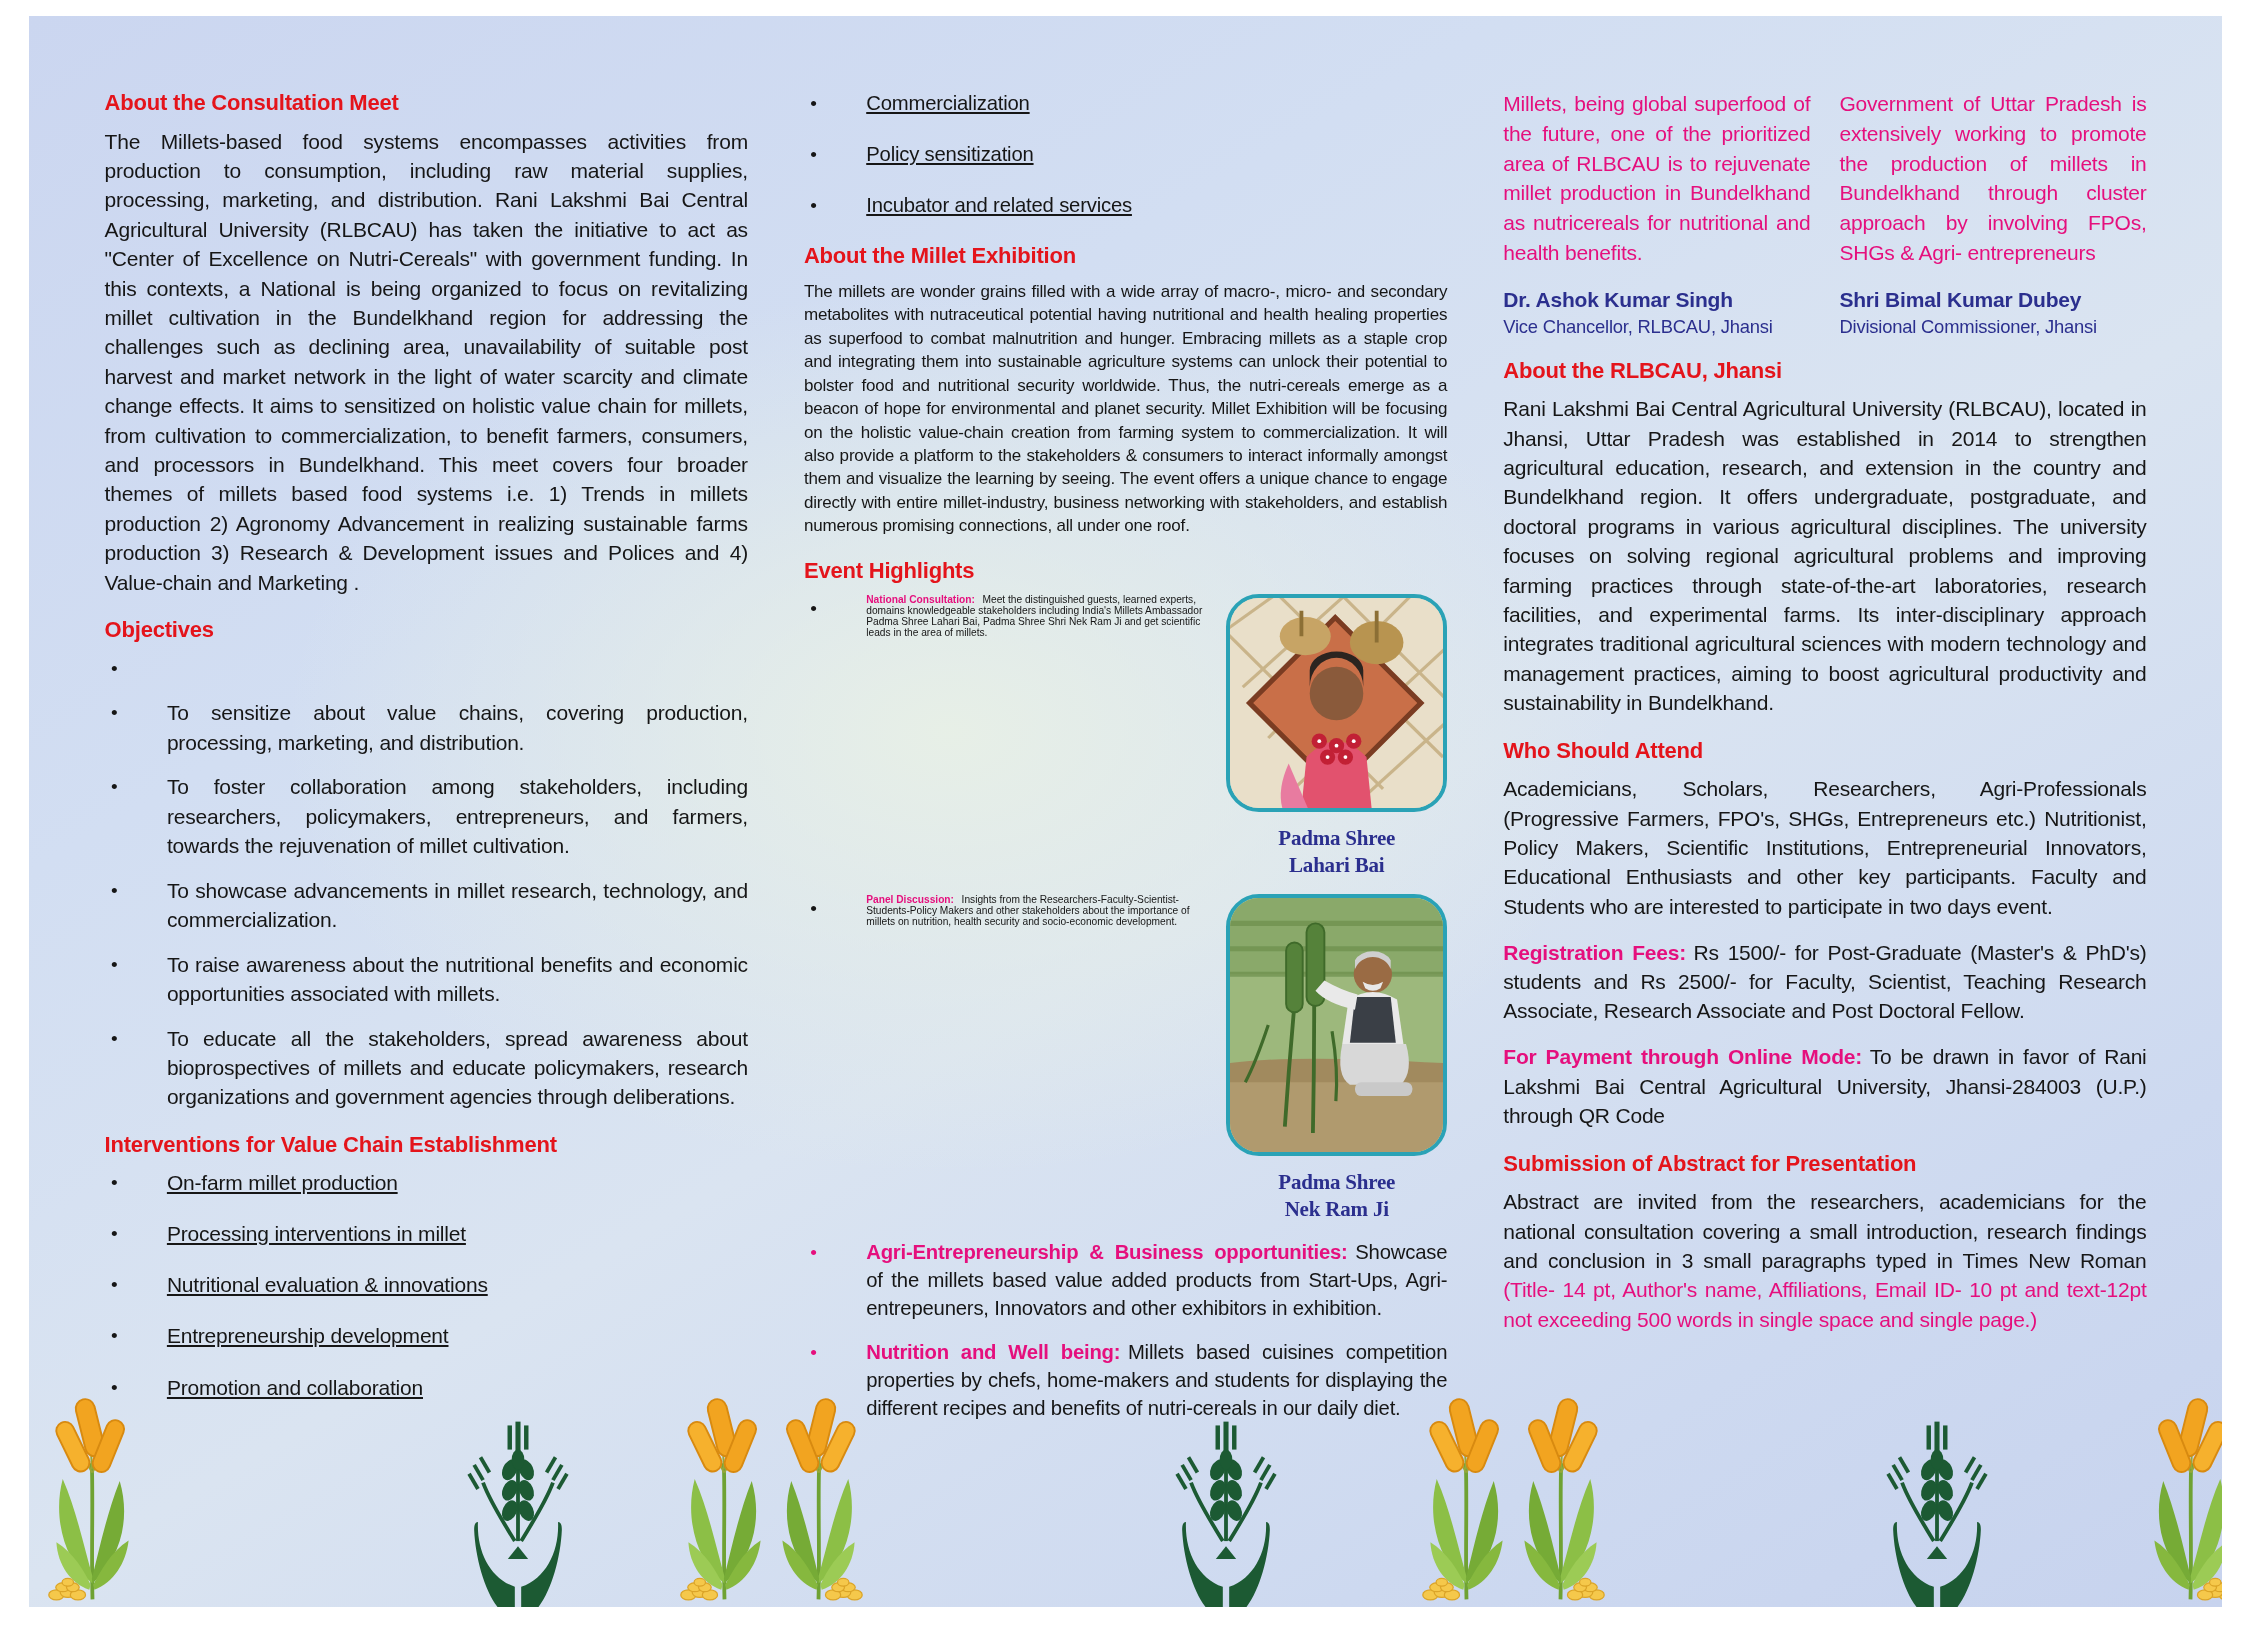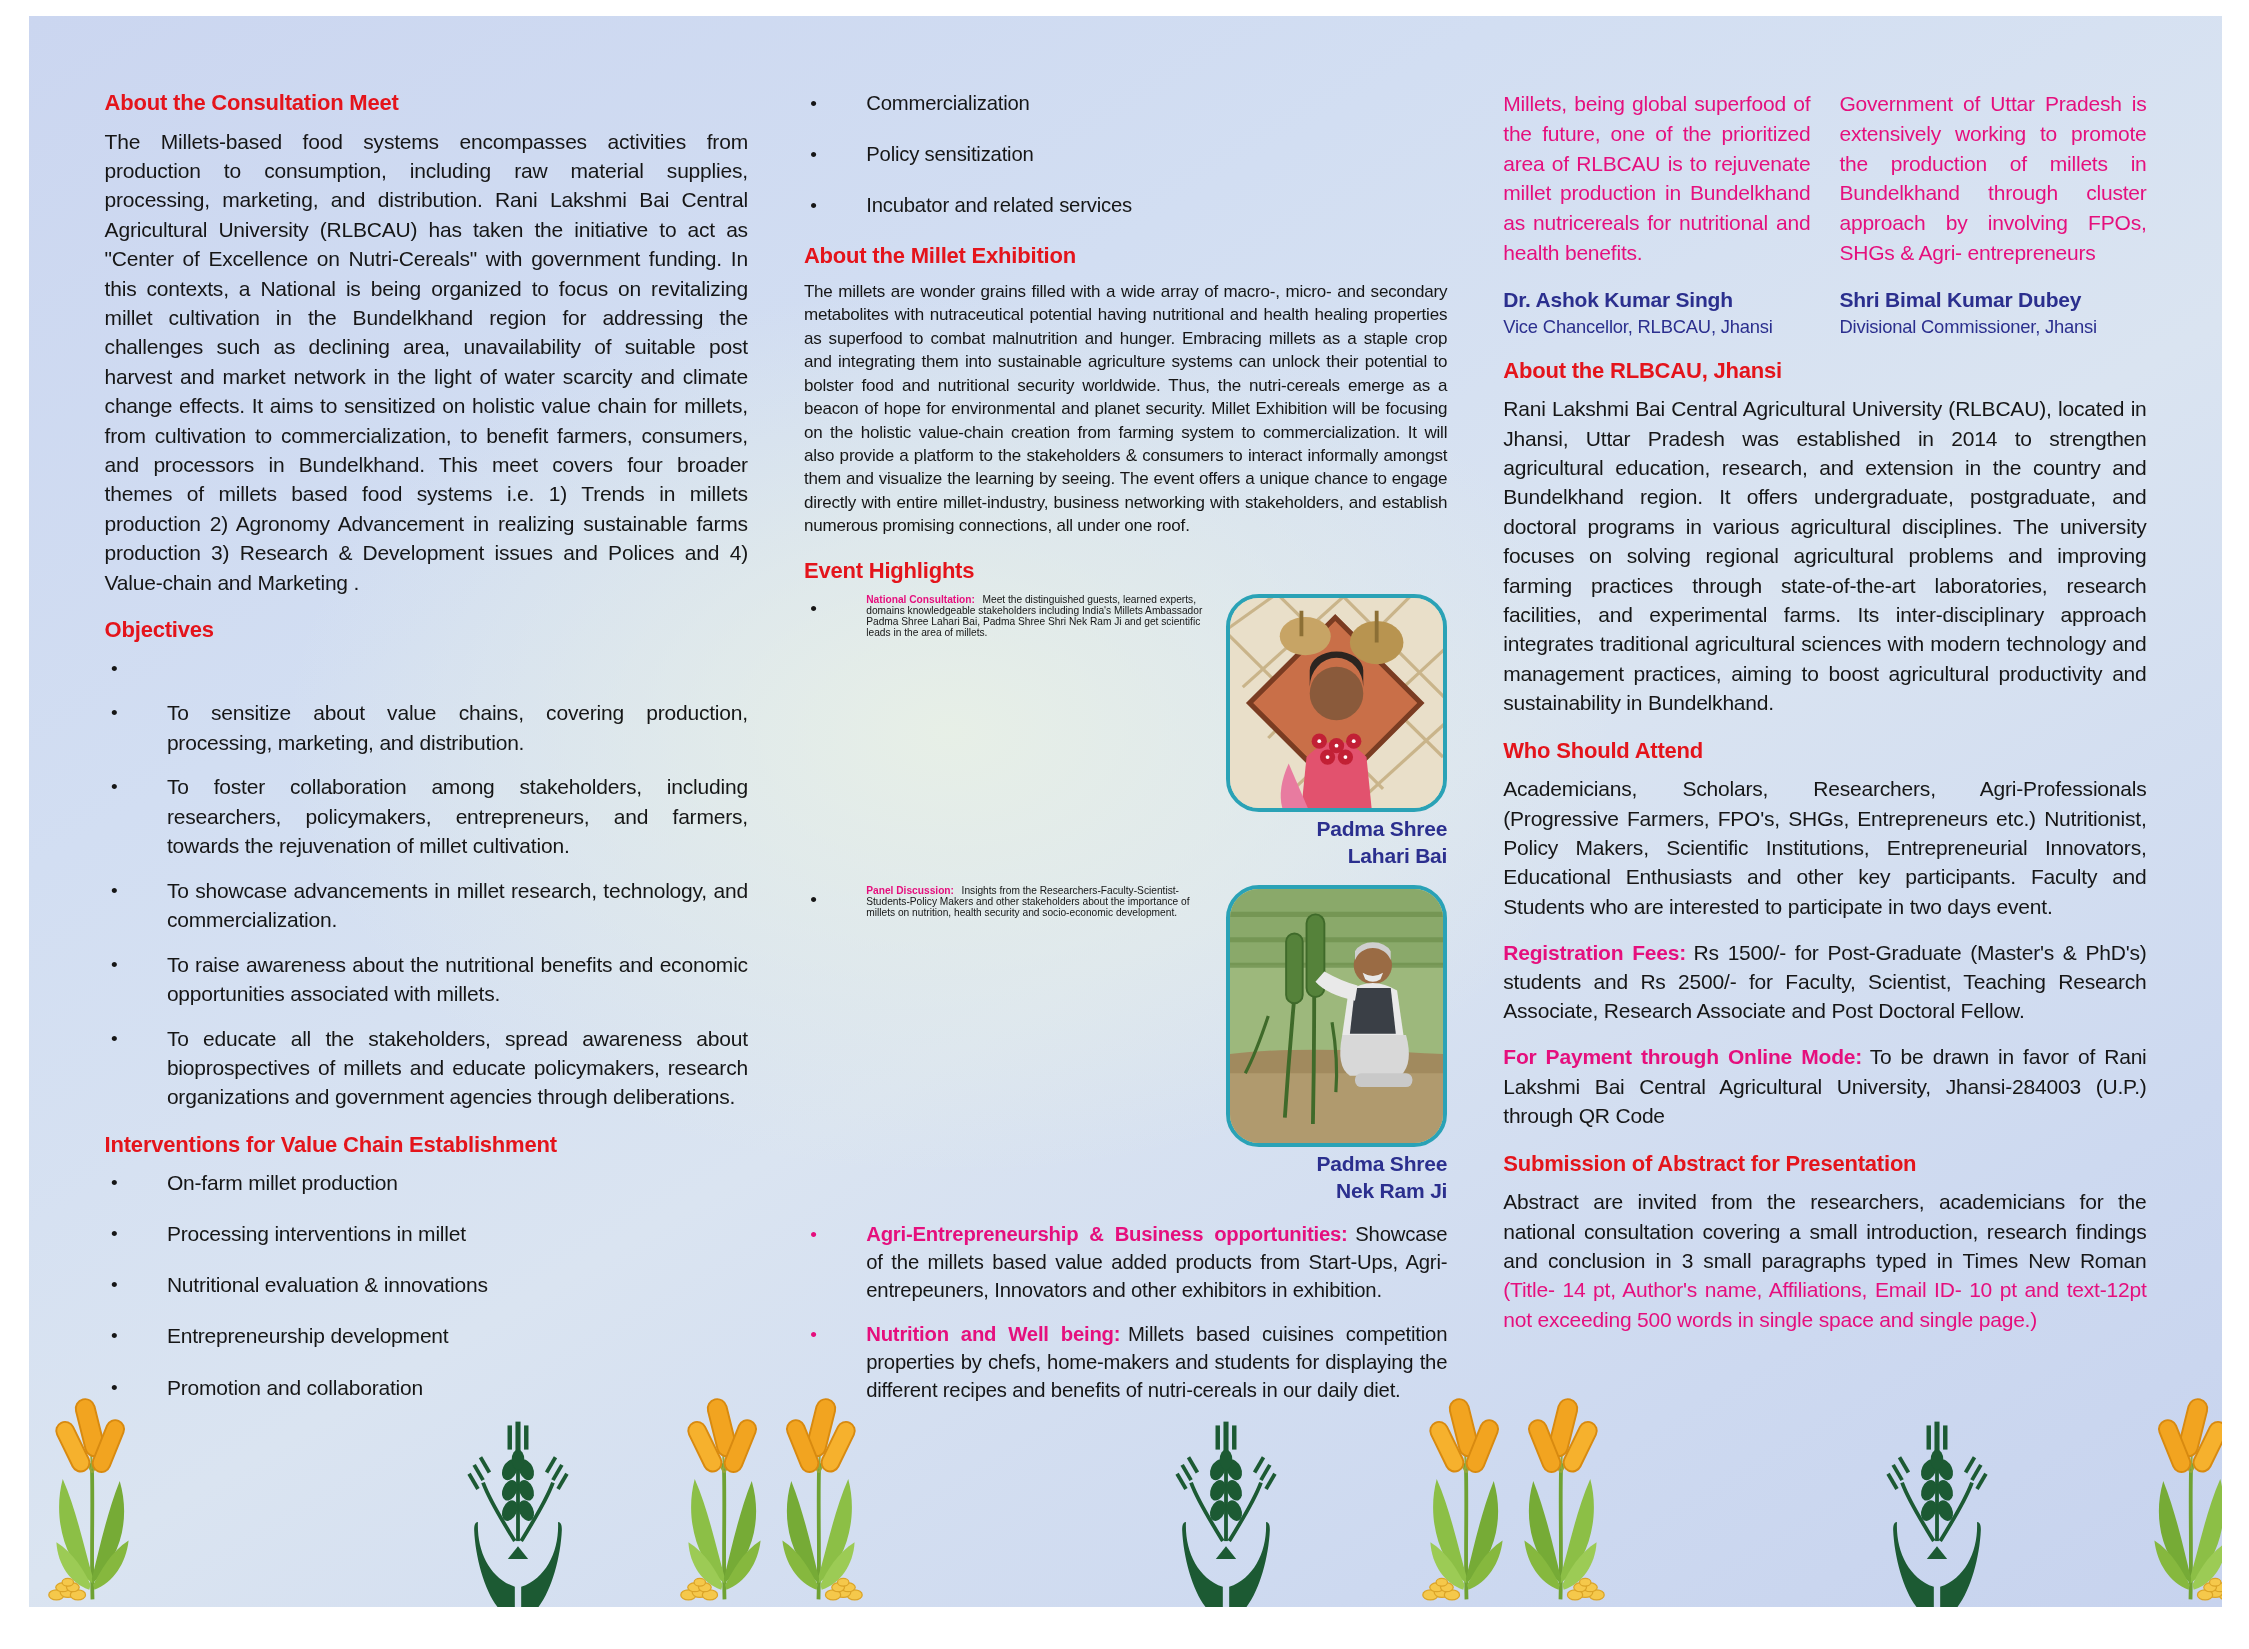--- a/index.html
+++ b/index.html
@@ -27,30 +27,30 @@
   .col2 .para{font-size:17px;line-height:1.38;}
   .magenta{color:#e50f7d;}
   .lead{color:#e50f7d;font-weight:bold;margin-right:7.6px;}
 
   
   .bullet{display:flex;margin:0 0 15.2px 0;}
   .bullet .dot{flex:0 0 56px;padding-left:6.3px;font-size:19px;line-height:1.55;color:#161616;}
   .bullet .dot.mag{color:#e50f7d;}
   .bullet .bt{flex:1;font-size:21px;line-height:1.4;text-align:justify;letter-spacing:-0.2px;}
   .col2 .bullet .bt{font-size:20.3px;line-height:1.38;}
-  .bullet.plain .bt{text-align:left;}
+  .bullet.plain .bt{text-align:left;text-decoration:underline;}
   .bullet.loose{margin-bottom:21.6px;}
 
   
   .hl-row{display:flex;margin-bottom:16.5px;}
   .hl-row .bt-wrap{flex:1;display:flex;}
   .figure{width:221px;margin-left:14px;flex:0 0 221px;}
   .photo{border:4.4px solid #2aa2b6;border-radius:33px;overflow:hidden;position:relative;background:#cfd8c8;}
   .photo svg{display:block;width:100%;height:100%;}
-  .caption{color:#2b2f8e;font-weight:bold;font-size:21px;line-height:1.25;text-align:right;margin-top:4px;letter-spacing:-0.2px;}
+  .caption{color:#2b2f8e;font-weight:bold;font-size:21px;line-height:1.25;text-align:center;margin-top:13px;letter-spacing:-0.2px;font-family:Liberation Serif, serif;}
 
   
   .duo{display:flex;gap:29px;margin-bottom:5.1px;}
   .duo .half{flex:1;min-width:0;}
   .duo .msg{color:#e50f7d;font-size:21px;line-height:1.42;text-align:justify;letter-spacing:-0.2px;}
   .person{text-align:left;margin-top:19px;}
   .person .nm{color:#2b2f8e;font-weight:bold;font-size:21px;line-height:1.2;letter-spacing:-0.2px;}
   .person .tt{color:#2b2f8e;font-size:18.4px;line-height:1.25;letter-spacing:-0.2px;margin-top:2.5px;}
 
   

